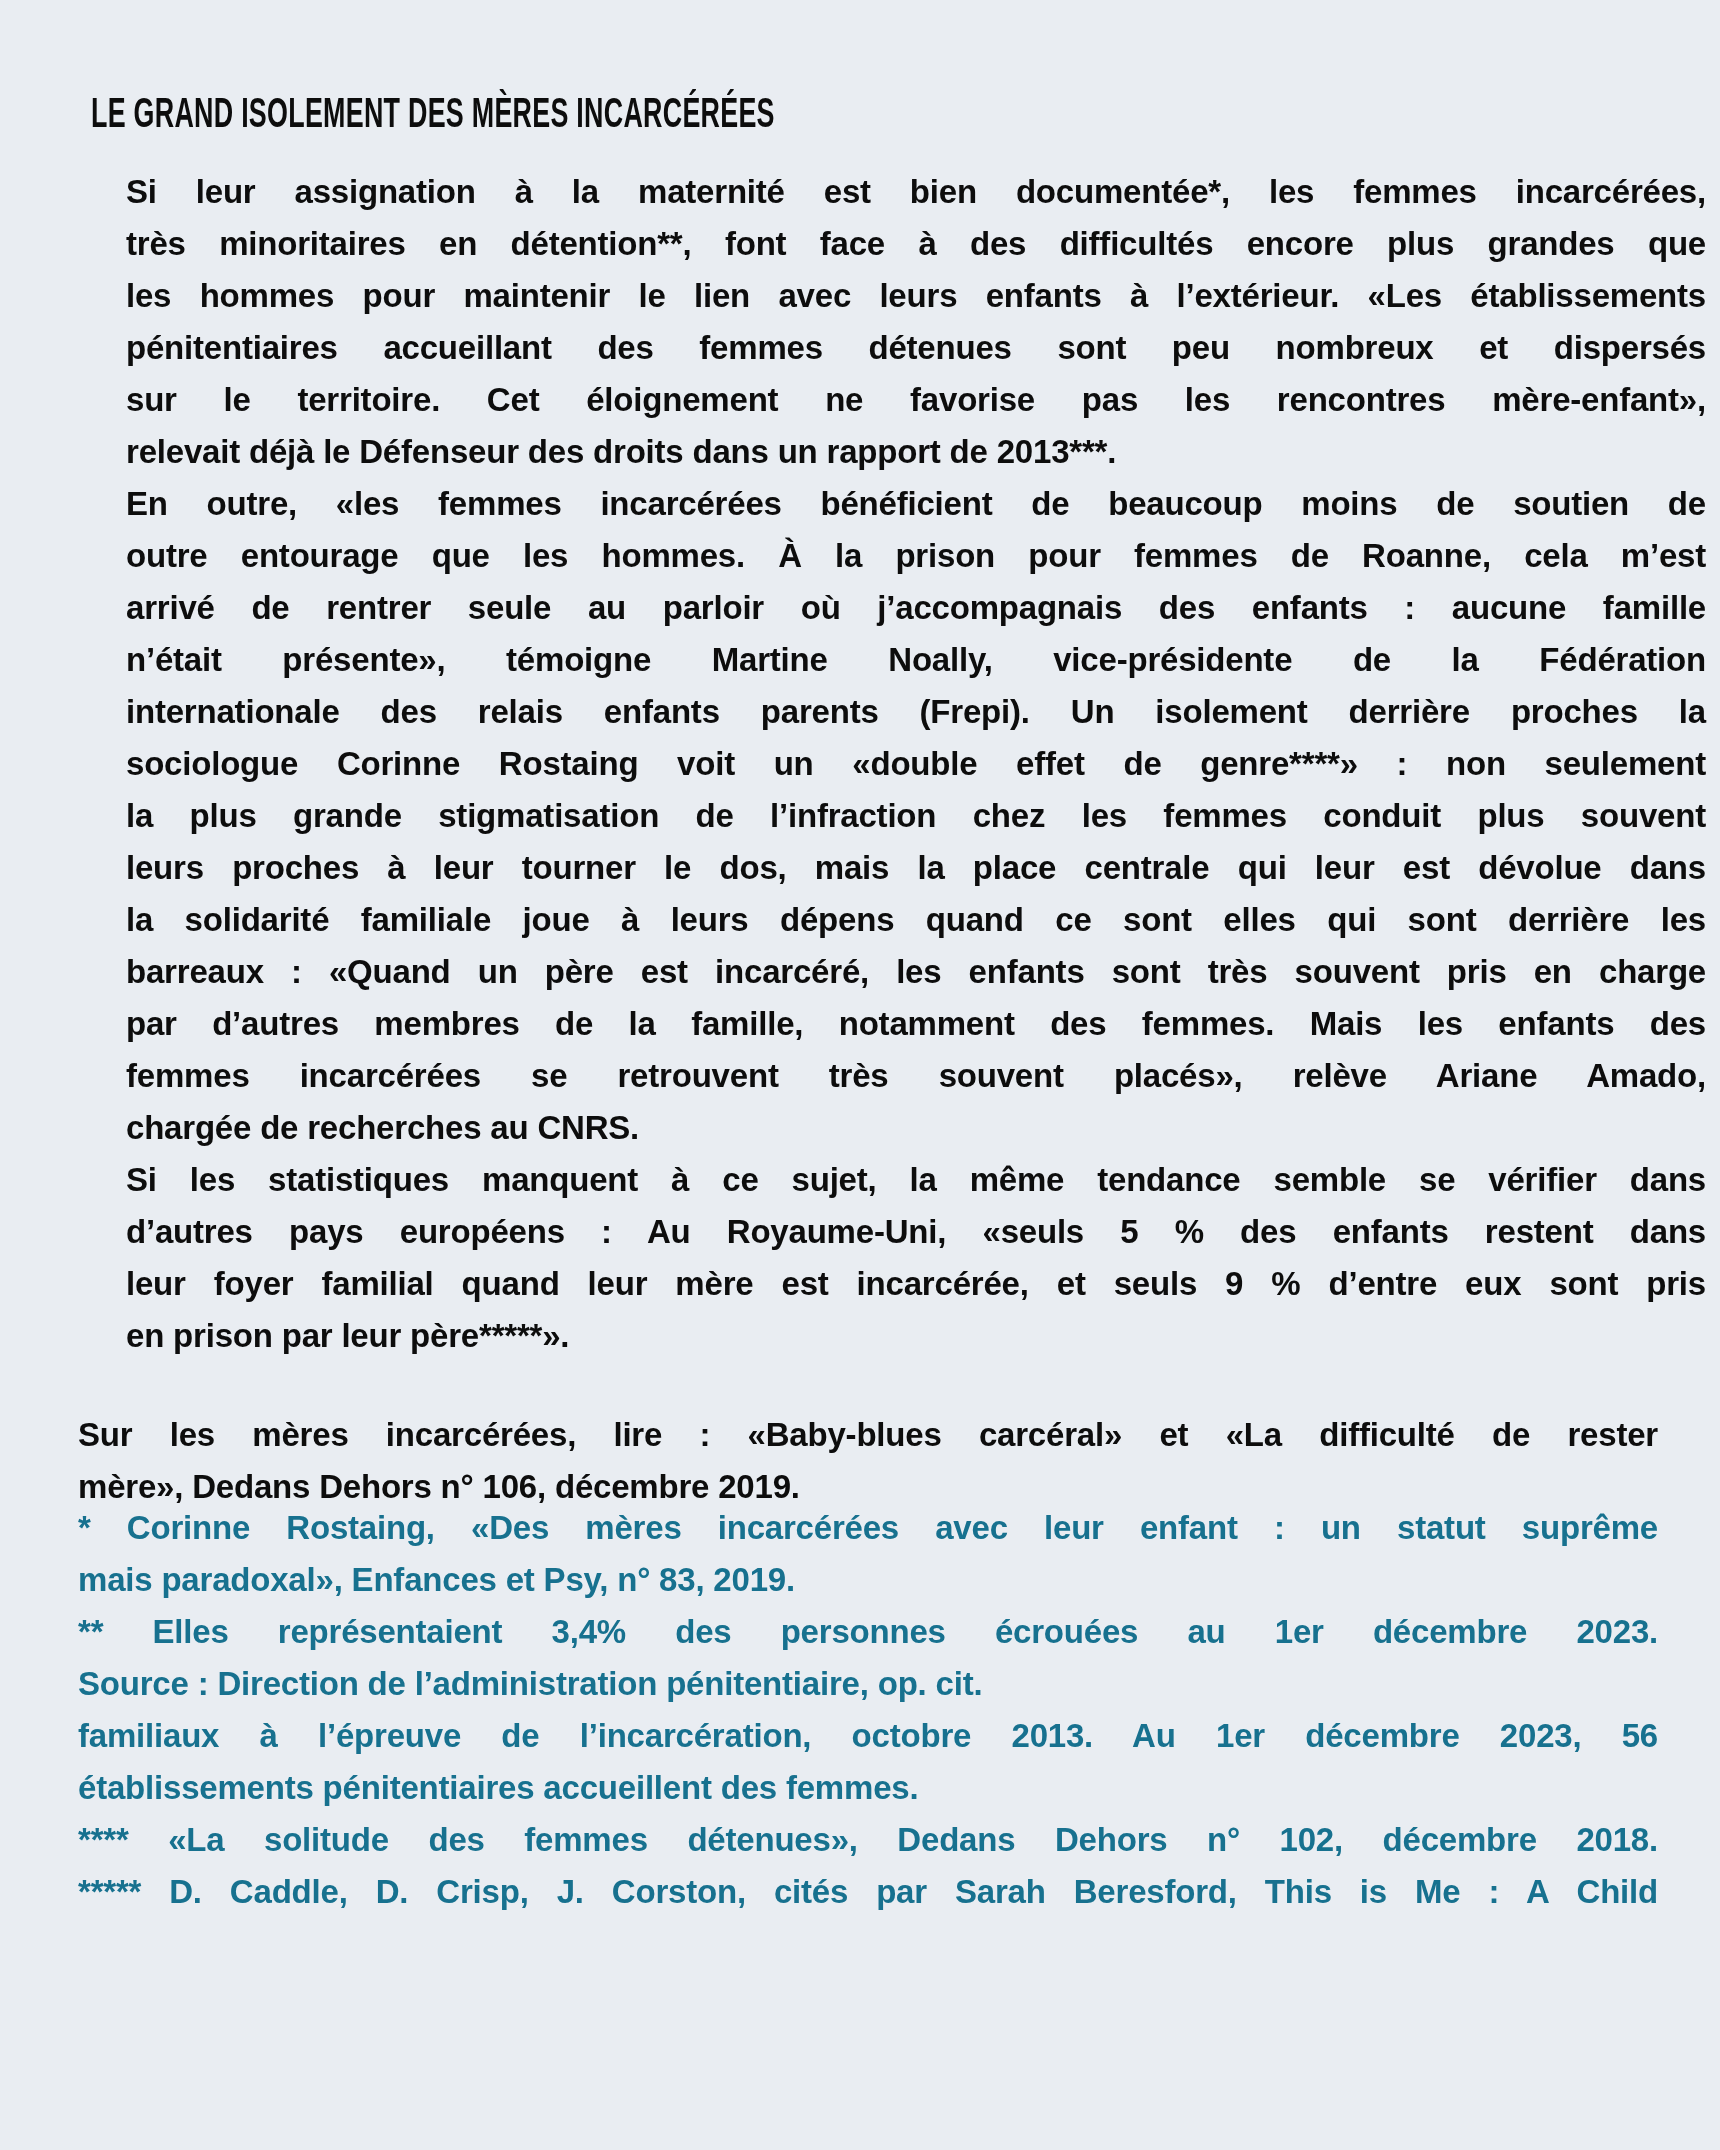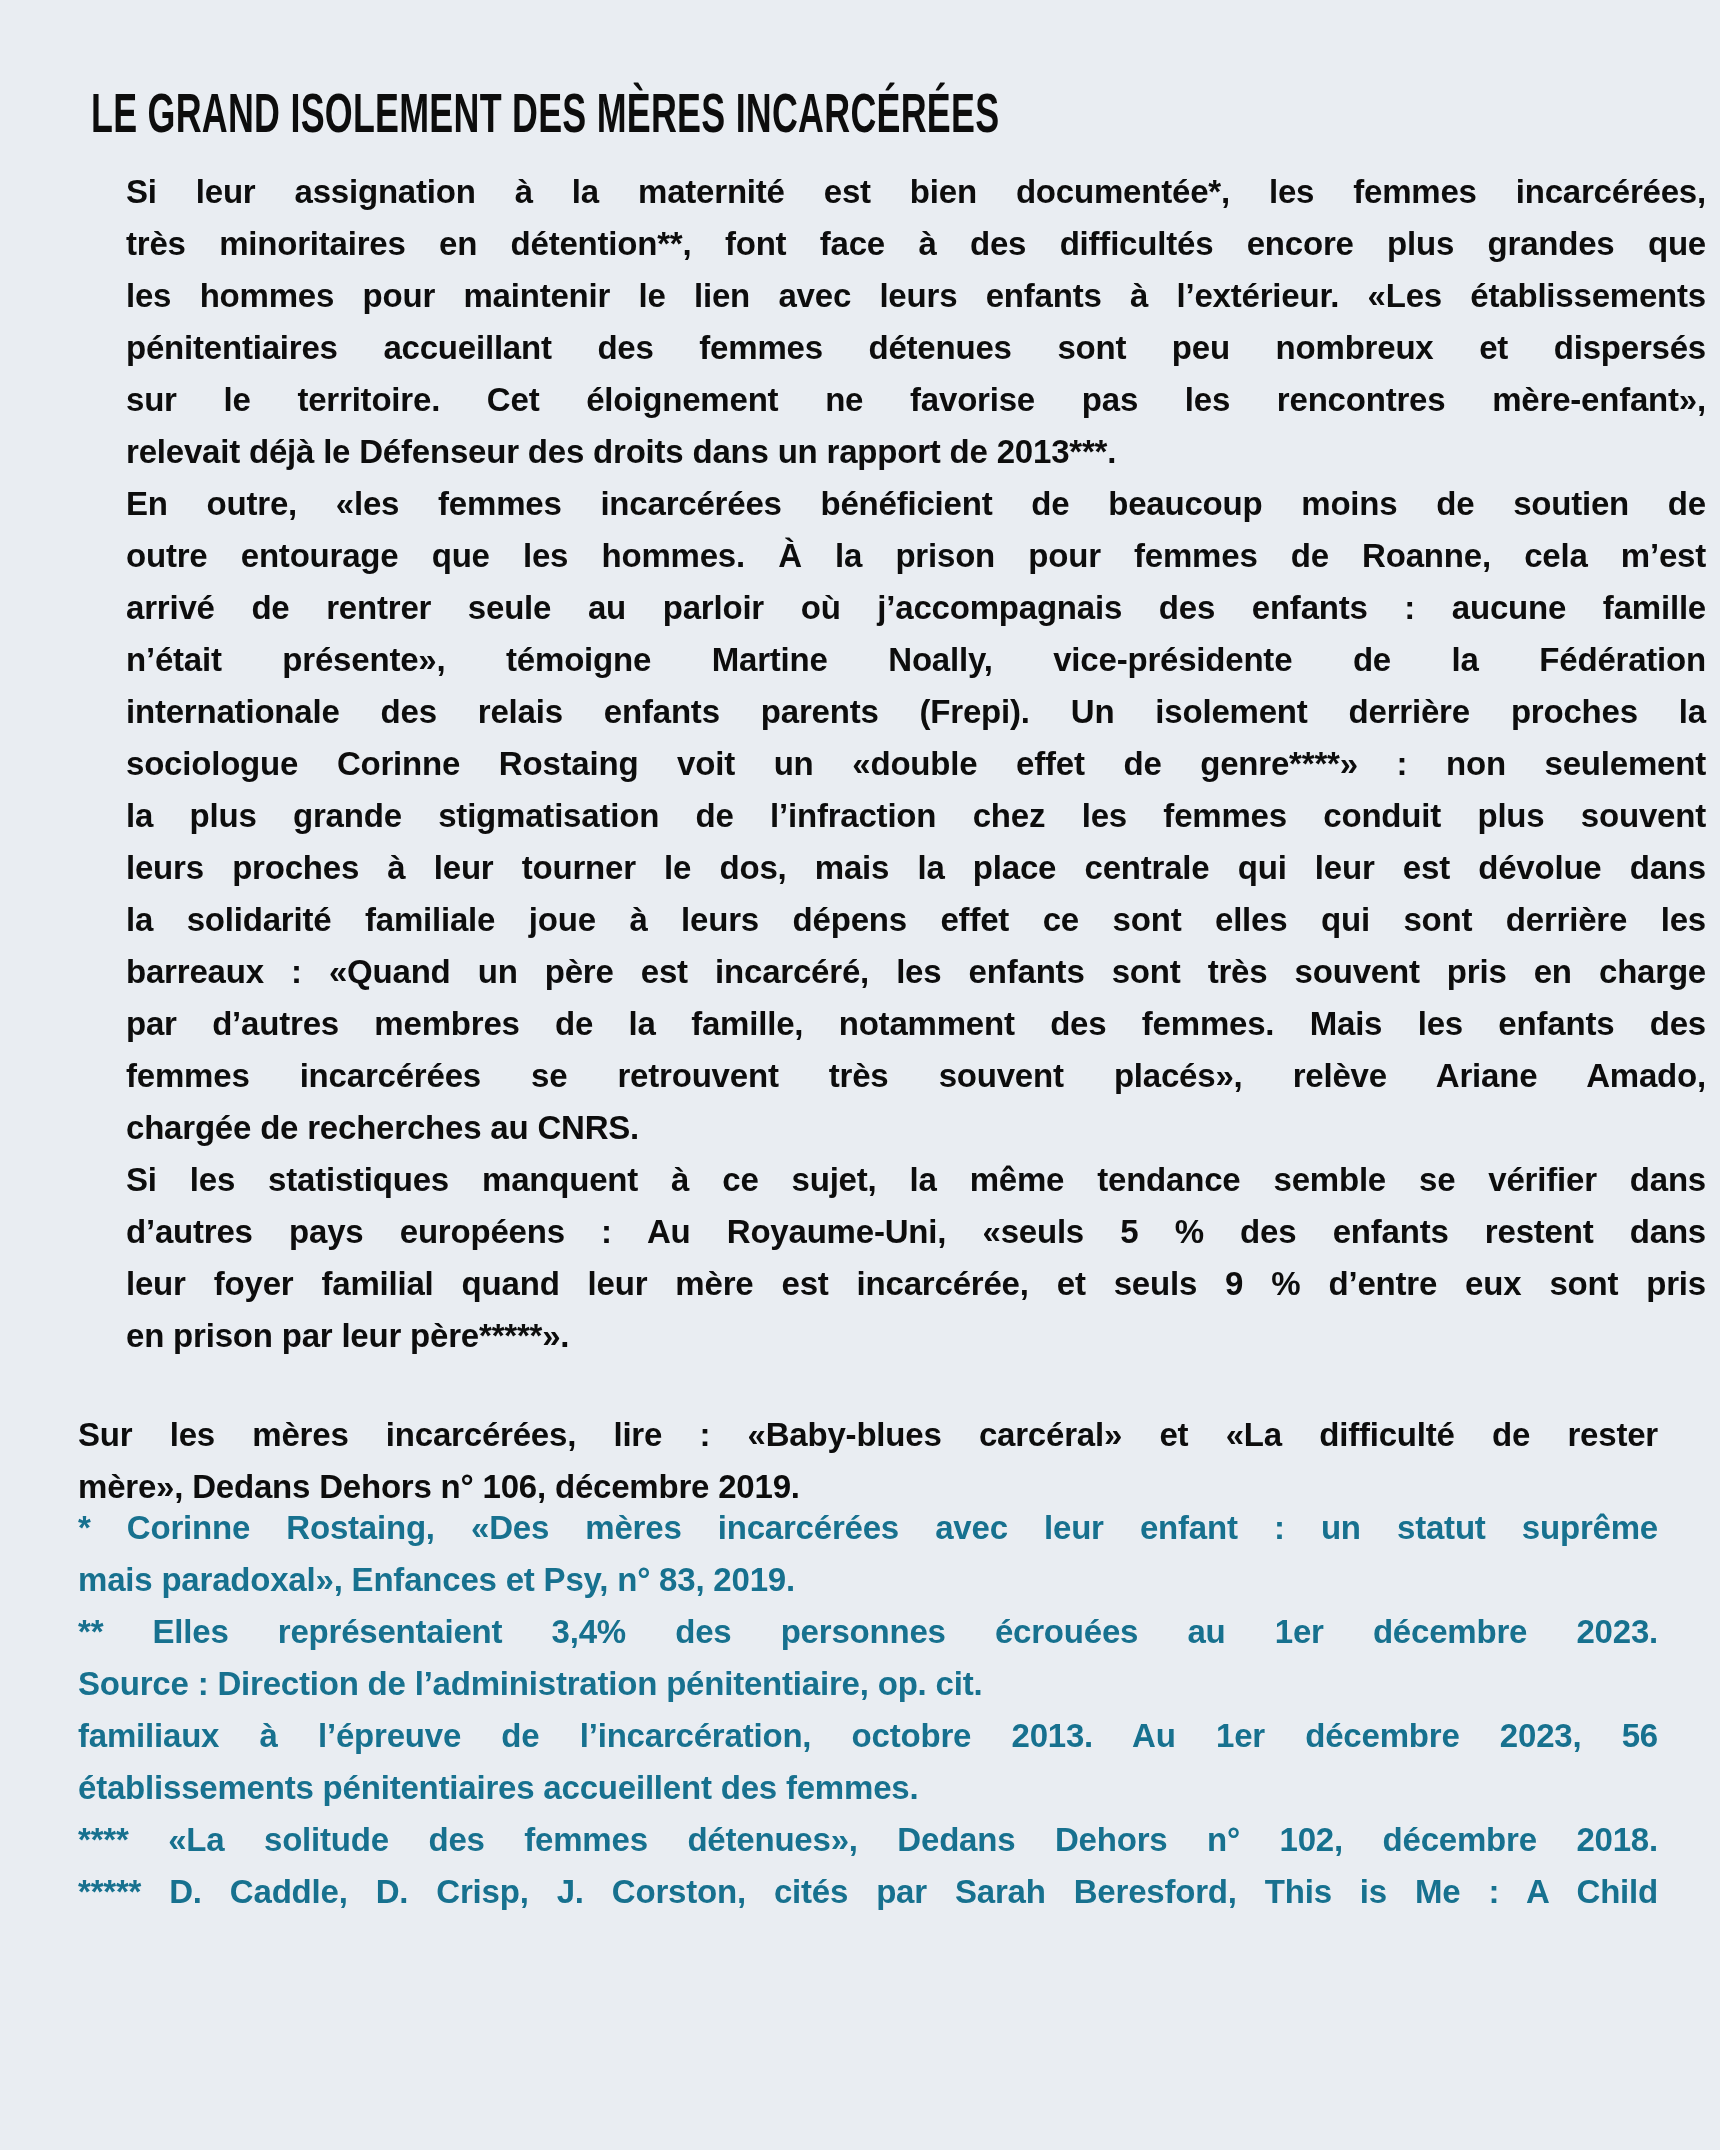--- a/index.html
+++ b/index.html
@@ -9,21 +9,21 @@
     height: 2151px;
     background: var(--bg, #e9edf2);
     font-family: "Liberation Sans", sans-serif;
     overflow: hidden;
   }
   .title {
     position: absolute;
     left: 91px;
     top: 88px;
     margin: 0;
-    font-size: 56px;
+    font-size: 42px;
     line-height: 50px;
     font-weight: 900;
     color: var(--ink, #0c0c0c);
     white-space: nowrap;
     letter-spacing: 0.4px;
   }
   .title-inner {
     display: inline-block;
     transform: scaleX(0.64);
     transform-origin: 0 50%;
@@ -66,21 +66,21 @@
     </div>
     <div>
       <div class="ln j">En outre, «les femmes incarcérées bénéficient de beaucoup moins de soutien de</div>
       <div class="ln j">outre entourage que les hommes. À la prison pour femmes de Roanne, cela m’est</div>
       <div class="ln j">arrivé de rentrer seule au parloir où j’accompagnais des enfants : aucune famille</div>
       <div class="ln j">n’était présente», témoigne Martine Noally, vice-présidente de la Fédération</div>
       <div class="ln j">internationale des relais enfants parents (Frepi). Un isolement derrière proches la</div>
       <div class="ln j">sociologue Corinne Rostaing voit un «double effet de genre****» : non seulement</div>
       <div class="ln j">la plus grande stigmatisation de l’infraction chez les femmes conduit plus souvent</div>
       <div class="ln j">leurs proches à leur tourner le dos, mais la place centrale qui leur est dévolue dans</div>
-      <div class="ln j">la solidarité familiale joue à leurs dépens effet ce sont elles qui sont derrière les</div>
+      <div class="ln j">la solidarité familiale joue à leurs dépens quand ce sont elles qui sont derrière les</div>
       <div class="ln j">barreaux : «Quand un père est incarcéré, les enfants sont très souvent pris en charge</div>
       <div class="ln j">par d’autres membres de la famille, notamment des femmes. Mais les enfants des</div>
       <div class="ln j">femmes incarcérées se retrouvent très souvent placés», relève Ariane Amado,</div>
       <div class="ln">chargée de recherches au CNRS.</div>
     </div>
     <div>
       <div class="ln j">Si les statistiques manquent à ce sujet, la même tendance semble se vérifier dans</div>
       <div class="ln j">d’autres pays européens : Au Royaume-Uni, «seuls 5 % des enfants restent dans</div>
       <div class="ln j">leur foyer familial quand leur mère est incarcérée, et seuls 9 % d’entre eux sont pris</div>
       <div class="ln">en prison par leur père*****».</div>

